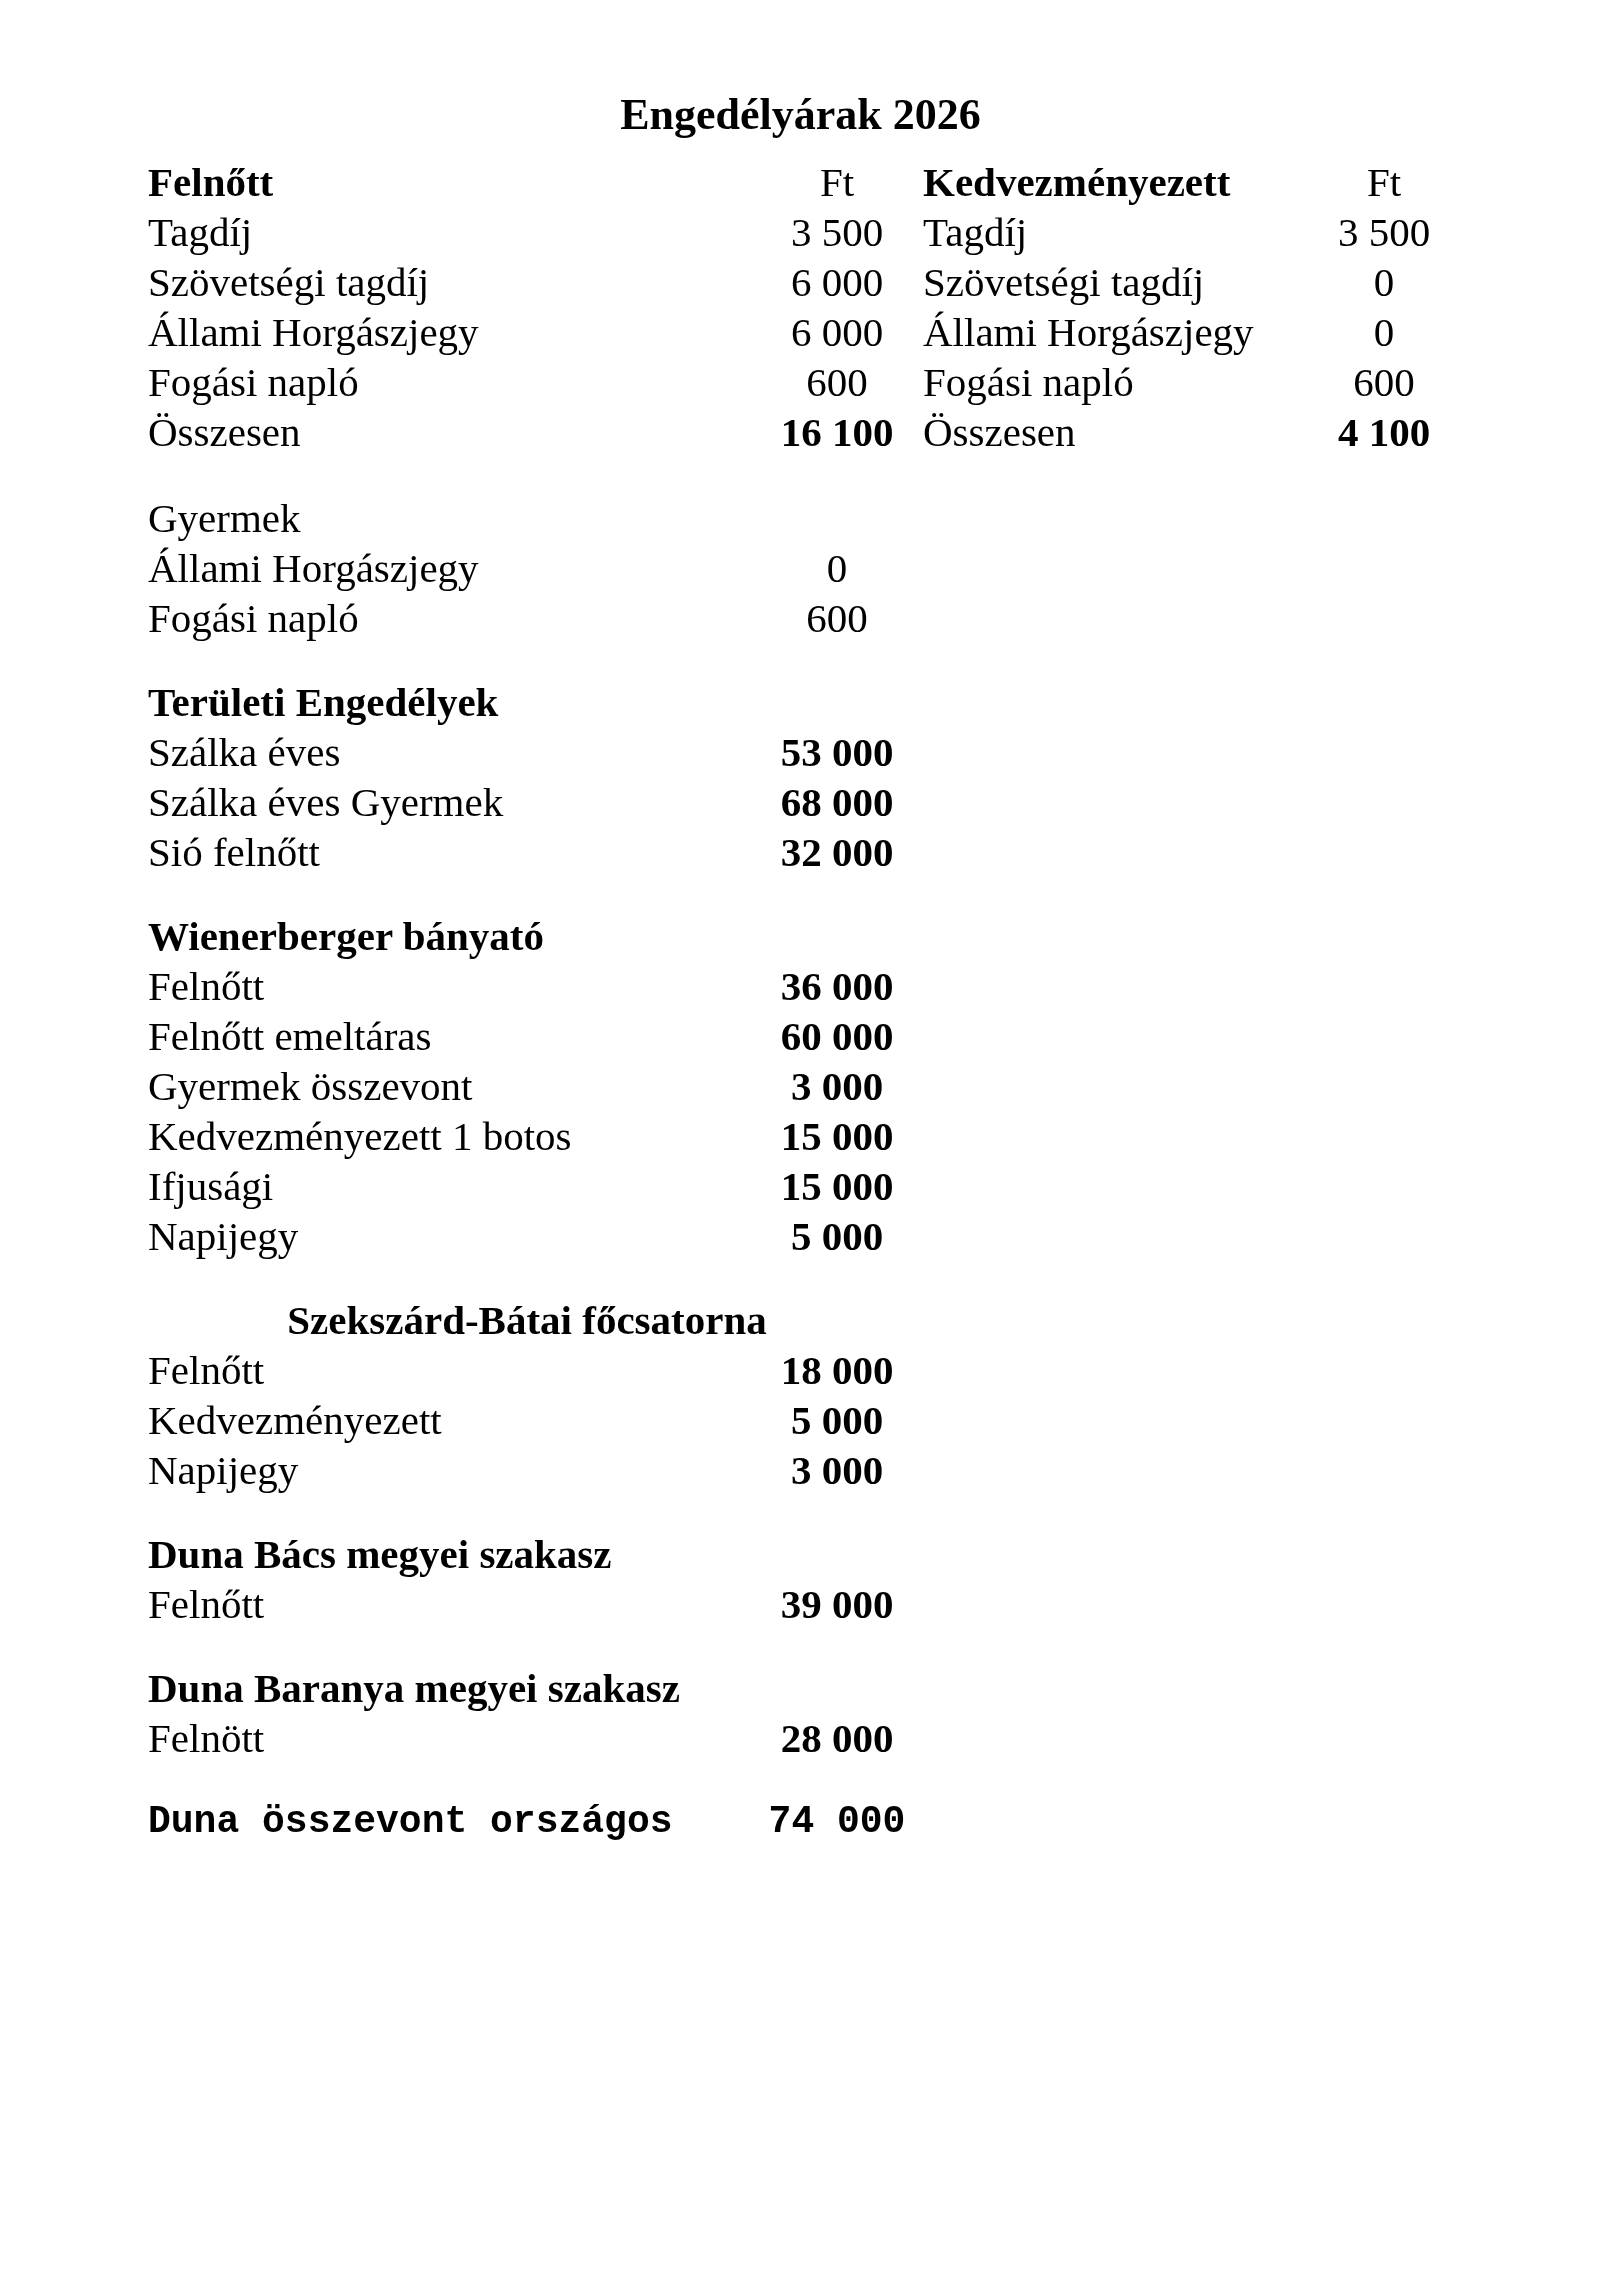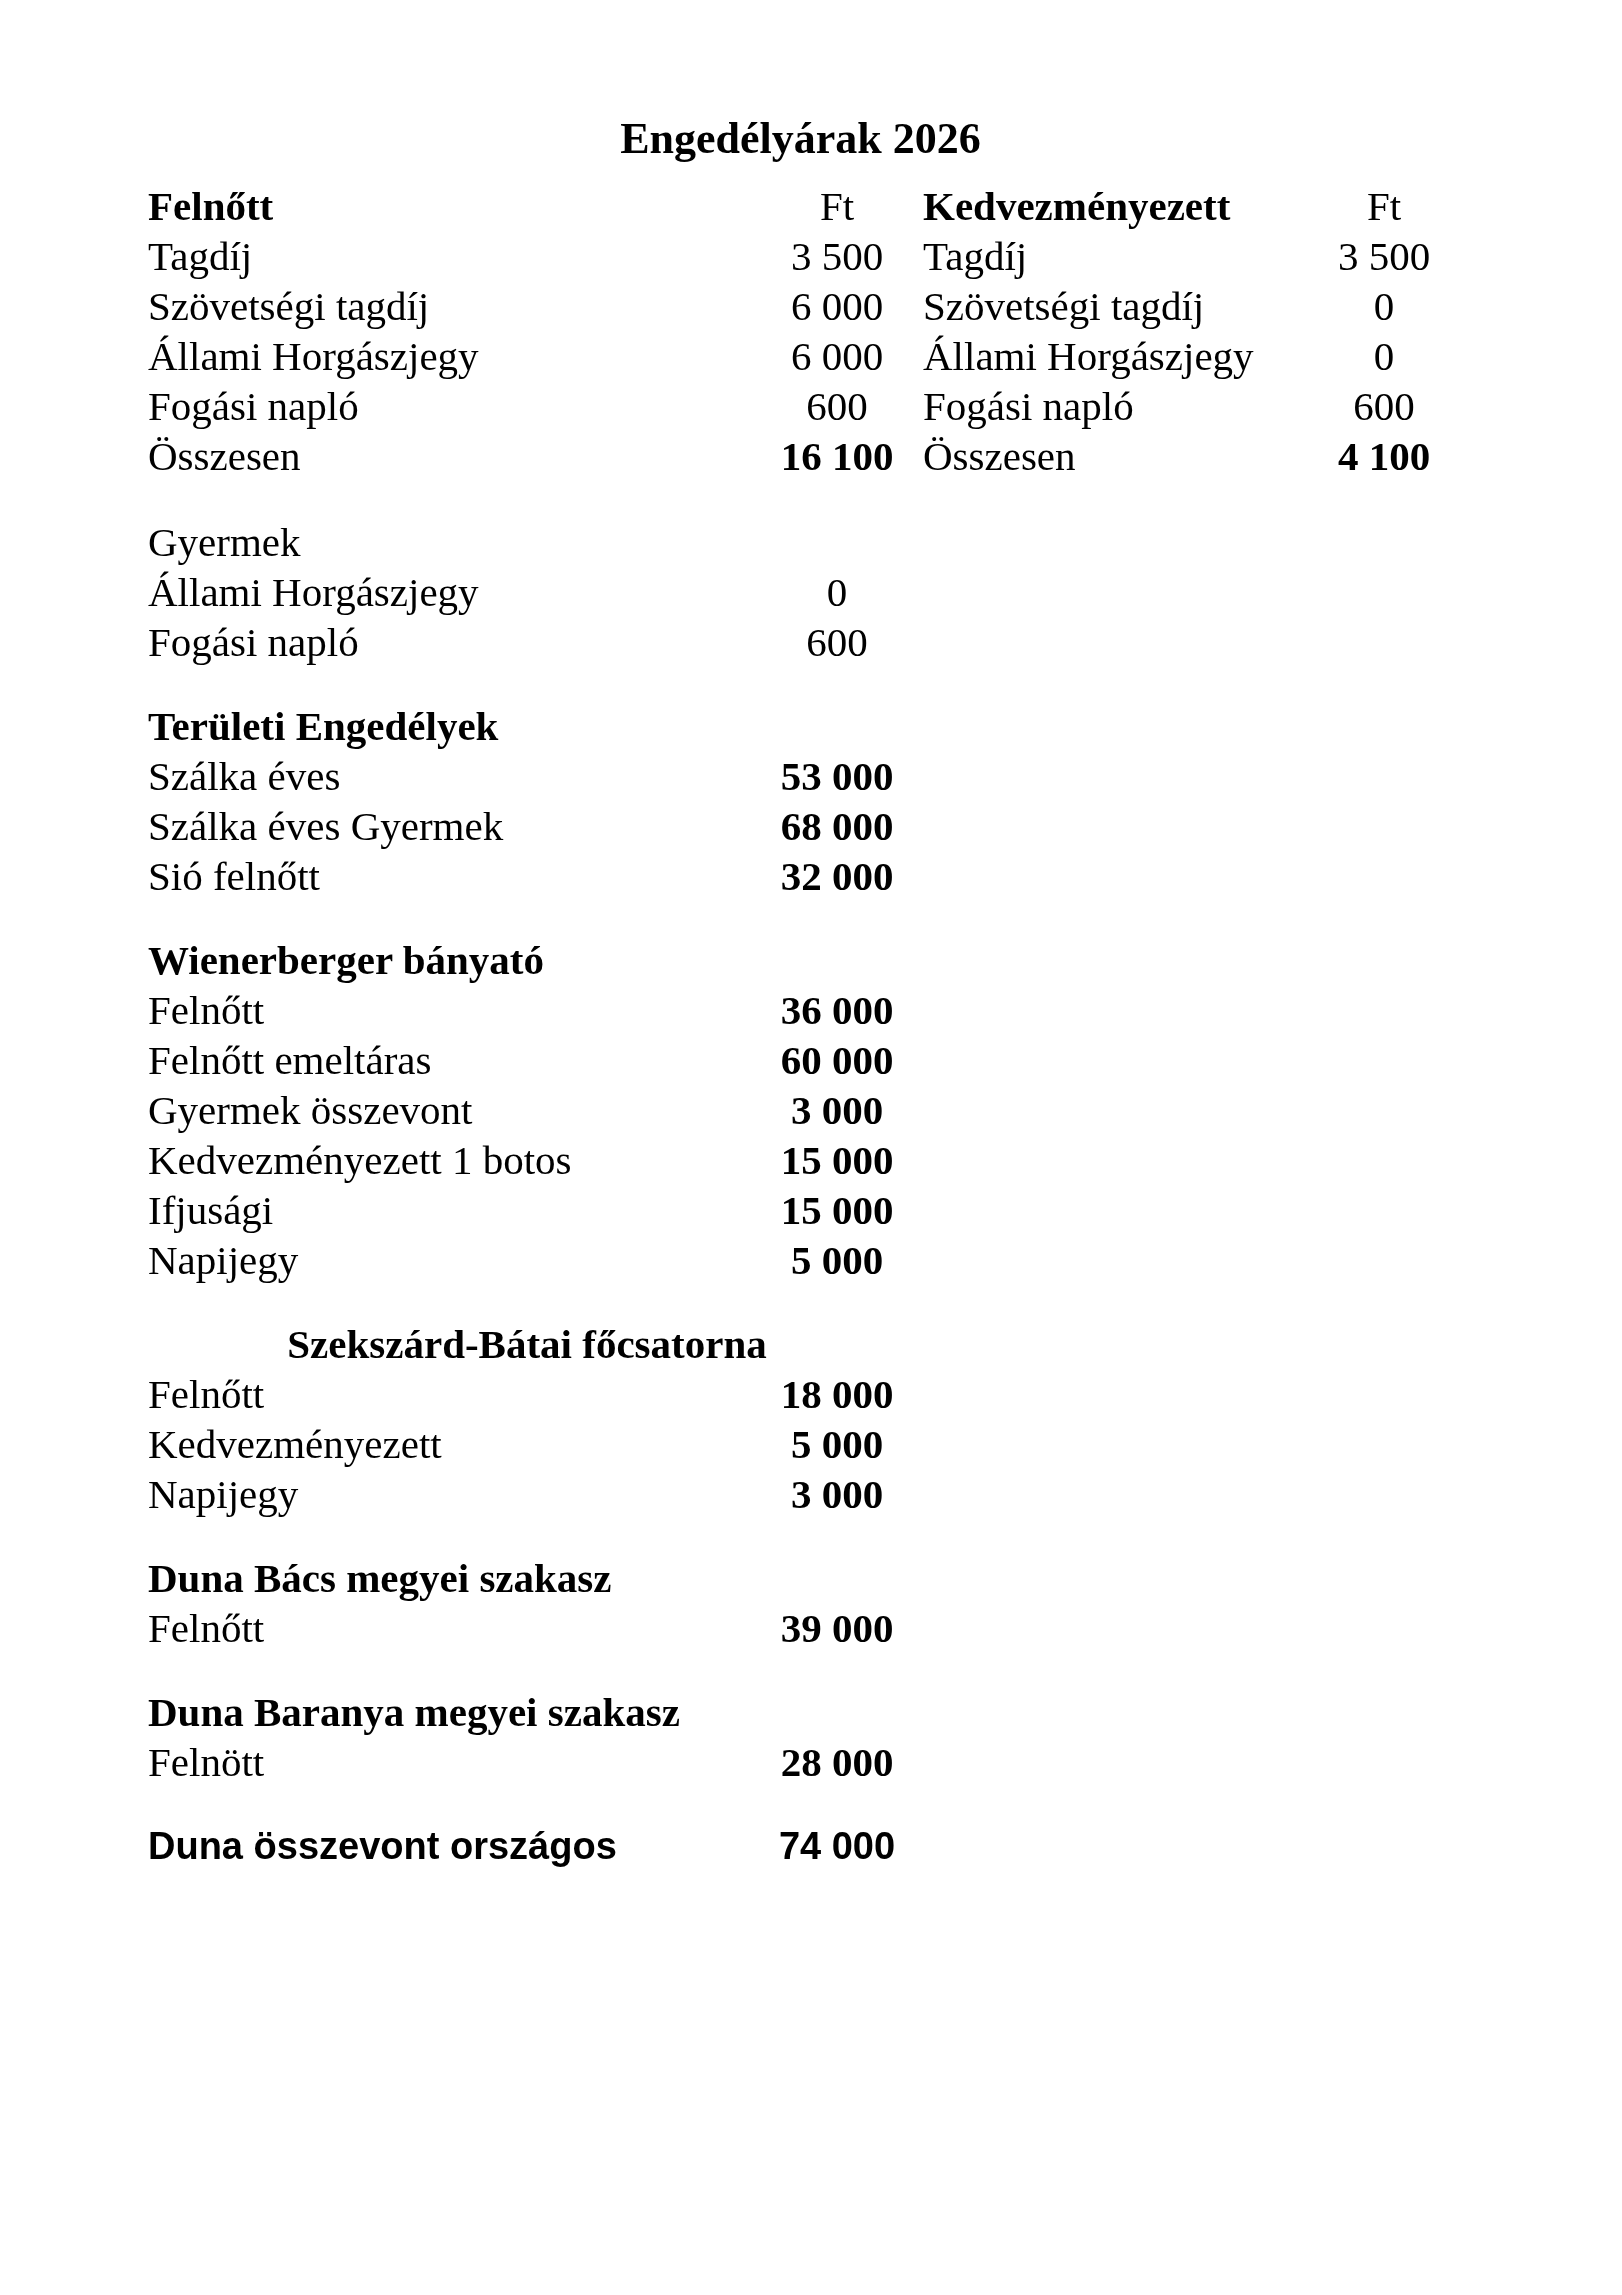--- a/index.html
+++ b/index.html
@@ -20,21 +20,21 @@
   .content {
     position: absolute;
     left: 148px;
     top: 0;
     width: 1305px;
     font-size: 41px;
     line-height: 50px;
   }
   .doc-title {
     margin: 0;
-    padding-top: 112px;
+    padding-top: 88px;
     font-size: 44px;
     line-height: 54px;
     font-weight: bold;
     text-align: center;
   }
   .grid {
     display: grid;
     grid-template-columns: 620px 138px;
   }
   .grid.top {
@@ -43,21 +43,21 @@
   }
   .section { margin-top: 34px; }
   .section.child { margin-top: 36px; }
   .lbl { text-align: left; }
   .val { text-align: center; }
   .rlbl { padding-left: 17px; }
   .bold { font-weight: bold; }
   .total { font-weight: bold; }
   .center-title { text-align: center; }
   .sans {
-    font-family: Liberation Sans, sans-serif;
+    font-family: Liberation Mono, monospace;
     font-size: 38px;
     line-height: 50px;
   }
 </style>
 </head>
 <body>
 
 <div class="page">
   <div class="content">
 

